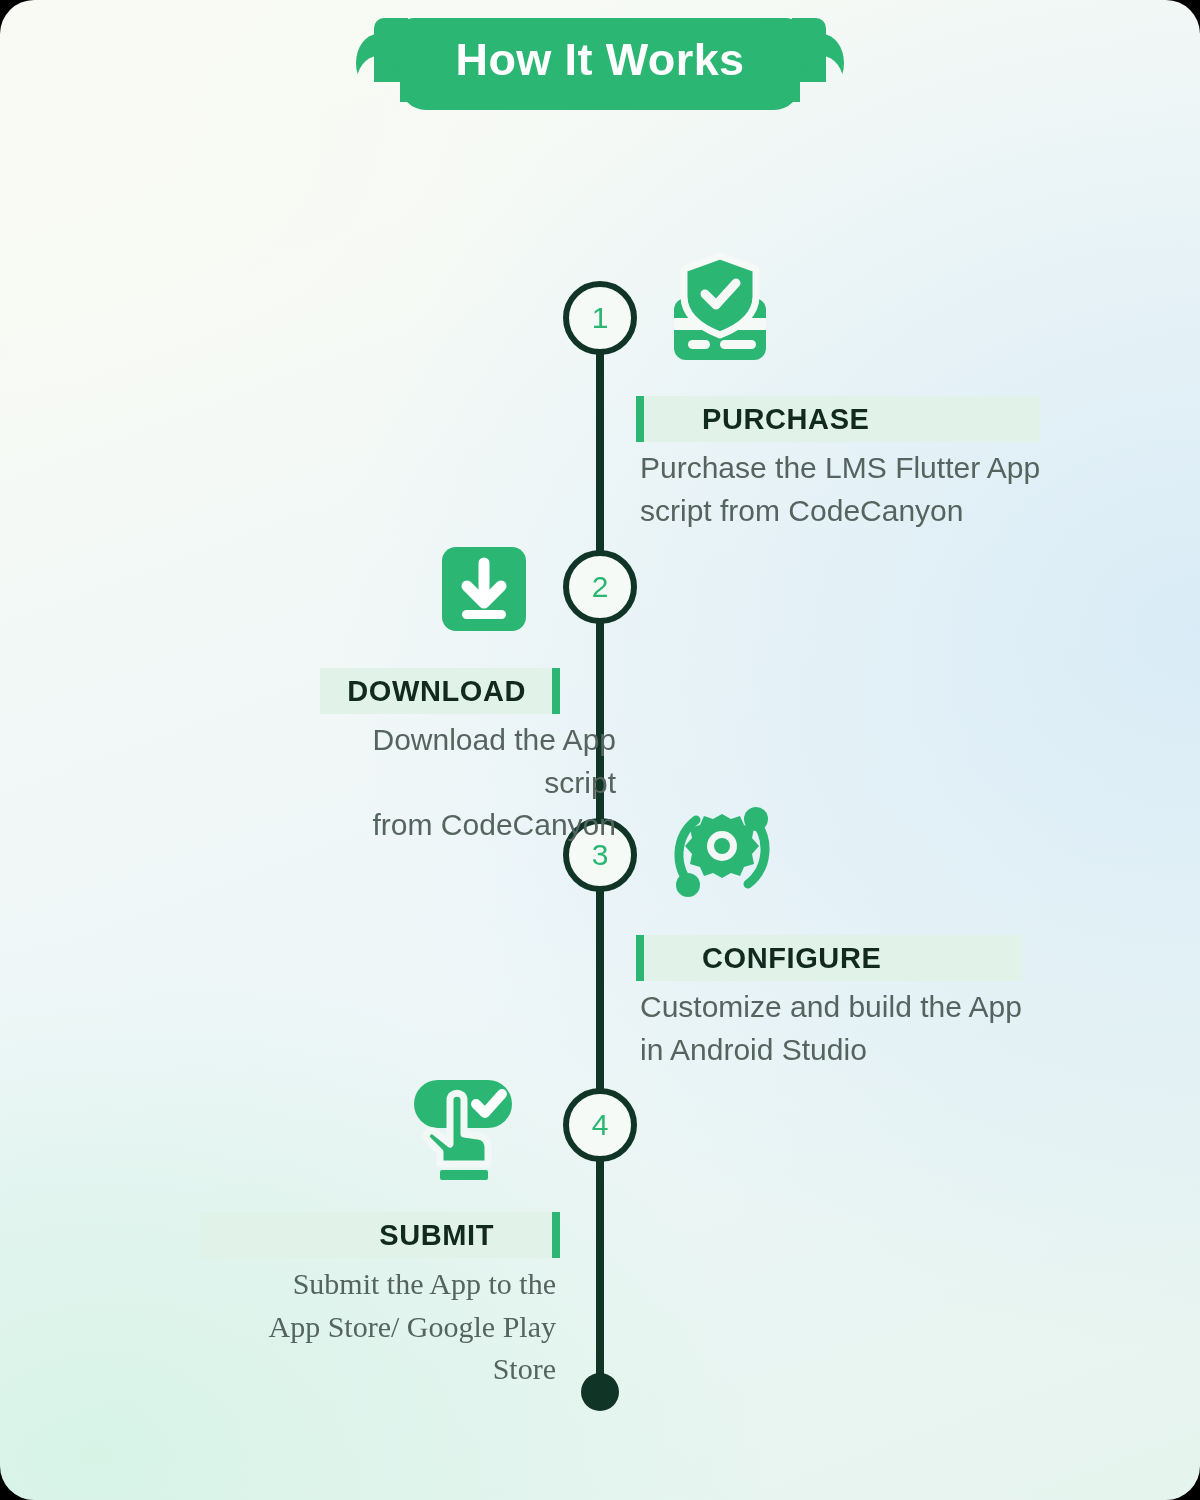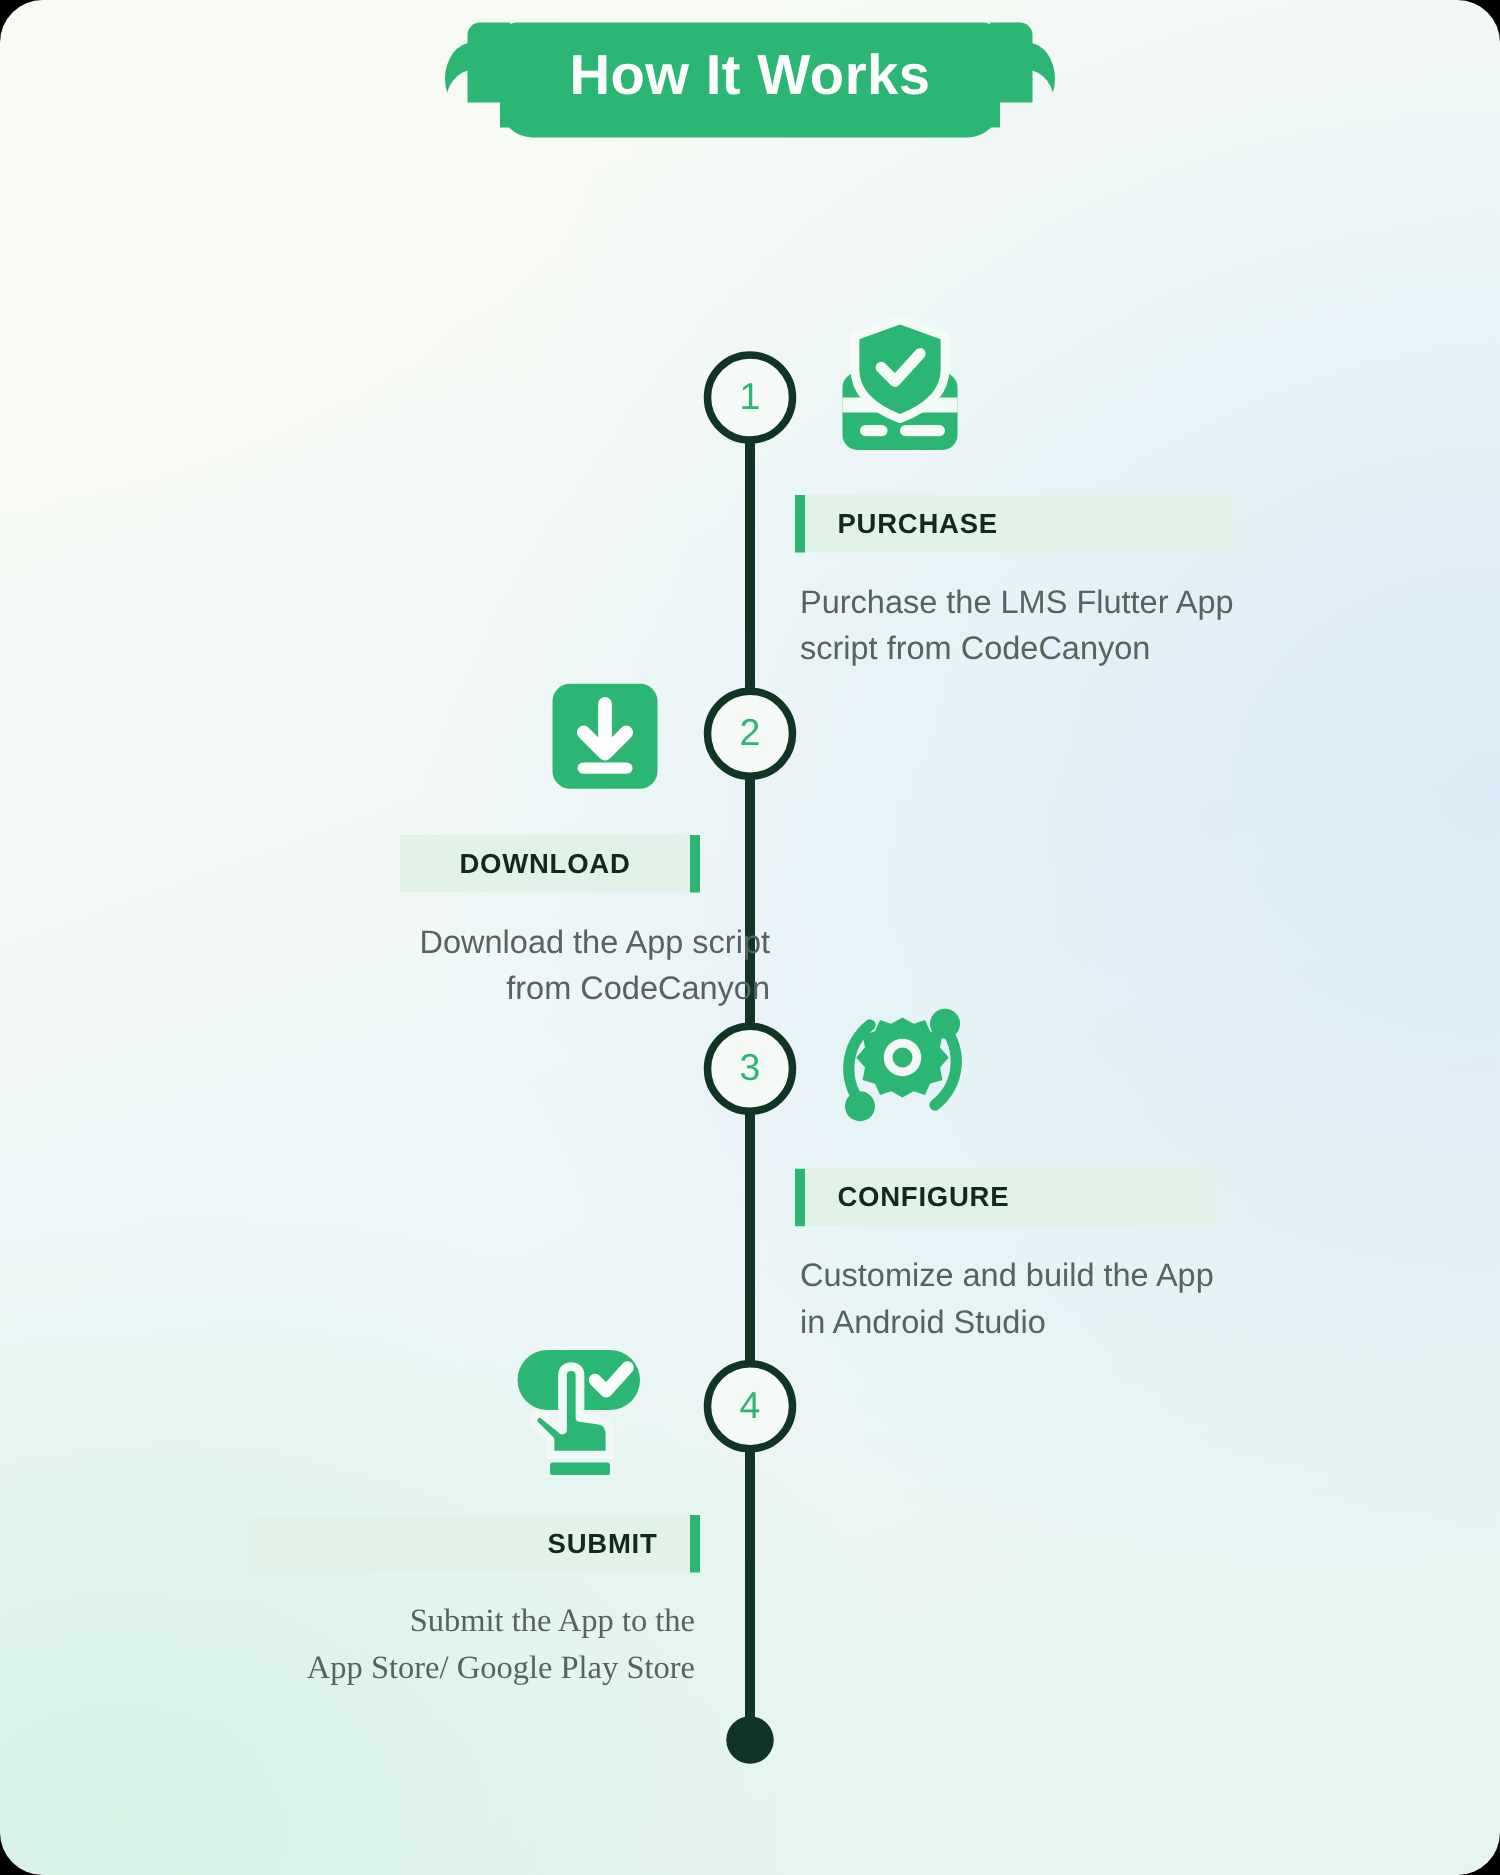--- a/index.html
+++ b/index.html
@@ -142,31 +142,32 @@
     height: 46px;
   }
   .chip .bar {
     width: 8px;
     background: #2bb673;
     flex: none;
   }
   .chip .chip-text {
     display: flex;
     align-items: center;
-    font-size: 22px;
+    font-size: 29px;
     font-weight: bold;
     color: #11291f;
     letter-spacing: 0.6px;
     padding: 1px 26px;
     white-space: nowrap;
+    margin-left: 32px;
   }
 
   .desc {
-    margin-top: 21px;
-    font-size: 26px;
+    margin-top: 5px;
+    font-size: 30px;
     line-height: 1.42;
     color: #55645f;
     white-space: pre-line;
   }
 
   
   .step.right { left: 636px; text-align: left; }
   .step.right .chip { justify-content: flex-start; }
   .step.right .desc { padding-left: 4px; }
 
@@ -175,21 +176,21 @@
   .step.left .chip { flex-direction: row-reverse; justify-content: flex-start; }
   .step.left .desc { padding-right: 4px; }
 
   #step-1 { top: 396px; }
   #step-2 { left: 320px; top: 668px; }
   #step-2 .chip { width: 240px; }
   #step-2 .chip .chip-text { width: 100%; justify-content: center; }
   #step-2 .desc { width: 300px; }
   #step-3 { top: 935px; }
   #step-4 { left: 200px; top: 1212px; }
-  #step-4 .chip { width: 360px; }
+  #step-4 .chip { width: 360px; gap: 32px; }
   #step-4 .chip .chip-text { width: 100%; justify-content: flex-end; }
   #step-4 .desc { width: 360px; font-family: Liberation Serif, serif; }
 
   
   .icon-wrap { position: absolute; }
   #icon-1 { left: 664px; top: 252px; }
   #icon-2 { left: 440px; top: 545px; }
   #icon-3 { left: 668px; top: 798px; }
   #icon-4 { left: 408px; top: 1078px; }
 </style>

